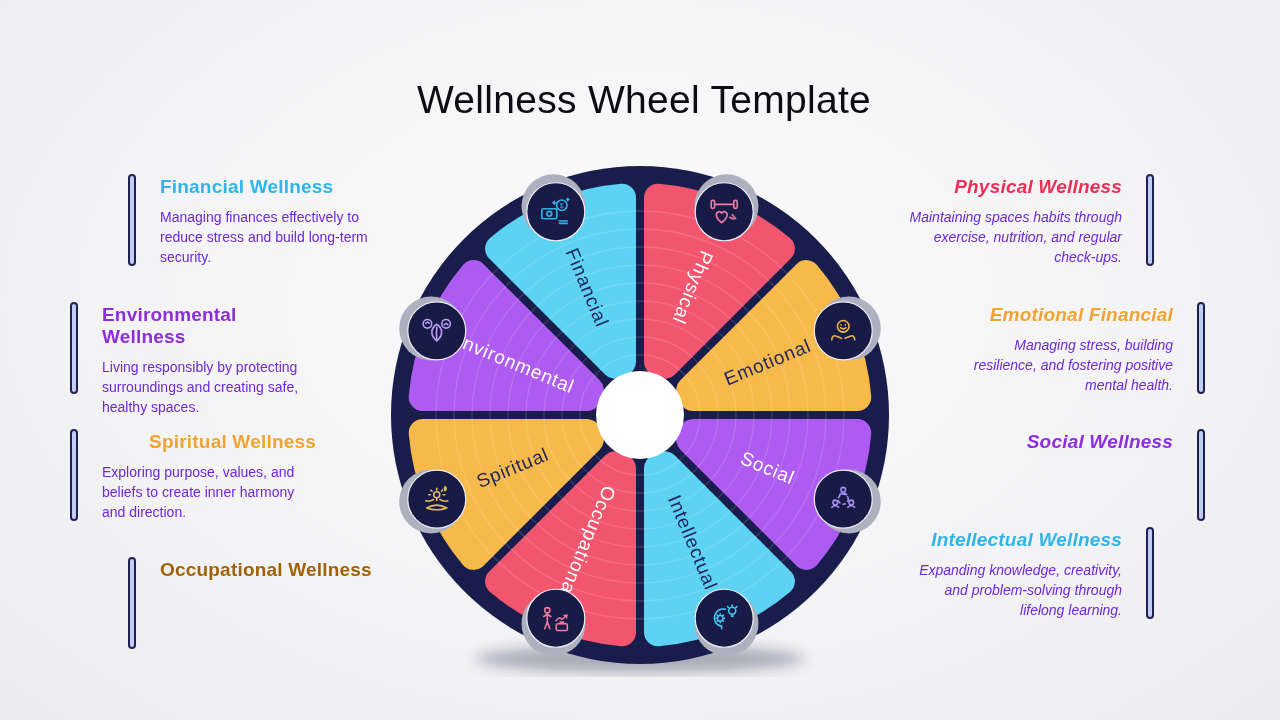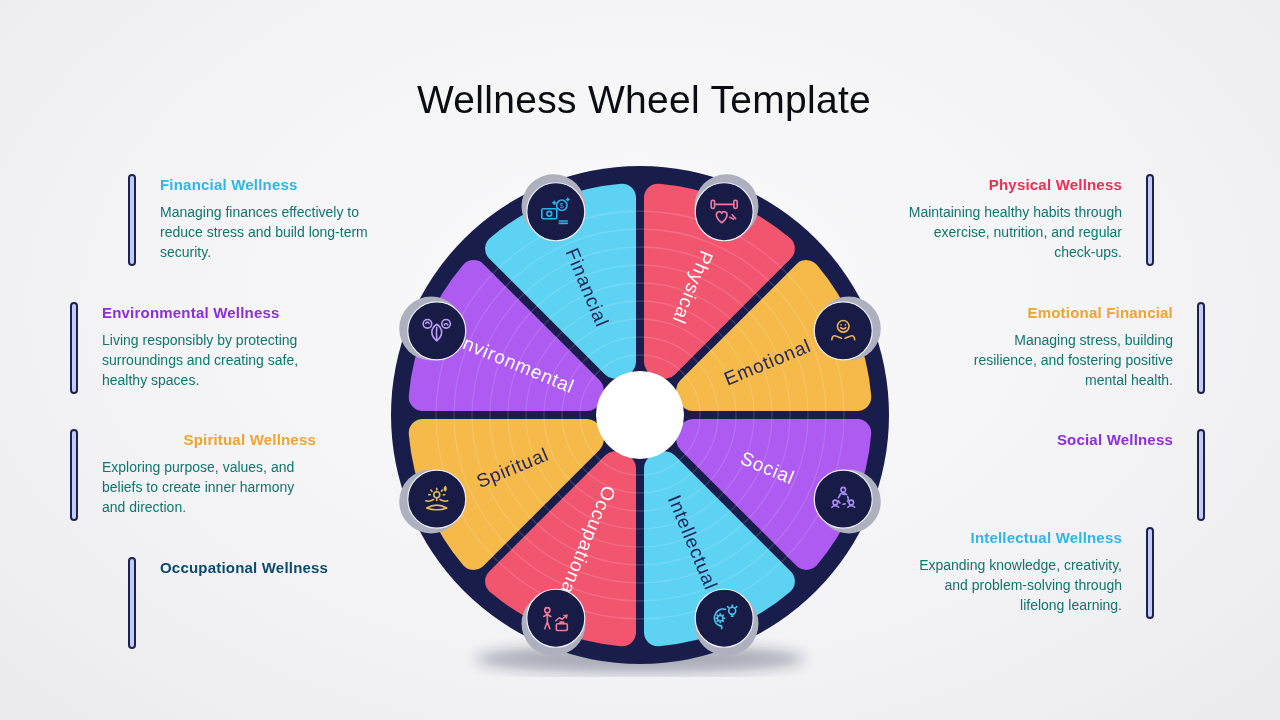--- a/index.html
+++ b/index.html
@@ -14,28 +14,28 @@
   }
   .panel{position:absolute;width:246px;}
   .panel .bar{
     position:absolute;top:2px;width:4px;height:88px;
     background:#c3cdf4;border:2px solid #1d2152;border-radius:5px;display:block;
   }
   .panel.left .bar{left:0;}
   .panel.right .bar{right:0;}
   .panel.left{padding-left:0;}
   .panel h2{
-    margin:4px 0 9px 0;font-size:15px;font-weight:600;letter-spacing:.2px;
+    margin:4px 0 9px 0;font-size:19px;font-weight:600;letter-spacing:.2px;
   }
   .panel p{
-    margin:0;font-size:14px;line-height:20px;color:#0f766e;
+    margin:0;font-size:14px;line-height:20px;color:#6d28d9;
   }
   .panel.left h2,.panel.left p{margin-left:32px;}
   .panel.right{text-align:right;}
-  .panel.right h2,.panel.right p{margin-right:32px;}
+  .panel.right h2,.panel.right p{margin-right:32px;font-style:italic;}
   #wheel-box{position:absolute;left:378px;top:153px;width:524px;height:524px;}
   svg text.seg-label{
     font-family:"Liberation Sans","DejaVu Sans",sans-serif;
     font-size:19px;letter-spacing:.8px;font-weight:400;
   }
 </style>
 </head>
 <body>
 
 <h1 class="title">Wellness Wheel Template</h1>
@@ -50,27 +50,27 @@
   <h2 style="color: rgb(140, 46, 217);">Environmental Wellness</h2>
   <p>Living responsibly by protecting surroundings and creating safe, healthy spaces.</p>
 </div>
 <div class="panel left" style="left:70px;top:427px">
   <span class="bar"></span>
   <h2 style="color: rgb(239, 164, 49); text-align: right;">Spiritual Wellness</h2>
   <p>Exploring purpose, values, and beliefs to create inner harmony and direction.</p>
 </div>
 <div class="panel left" style="left:128px;top:555px">
   <span class="bar"></span>
-  <h2 style="color: #0c4a6e;">Occupational Wellness</h2>
+  <h2 style="color: #a16207;">Occupational Wellness</h2>
 </div>
 
 <div class="panel right" style="right:126px;top:172px">
   <span class="bar"></span>
   <h2 style="color: rgb(238, 46, 85);">Physical Wellness</h2>
-  <p>Maintaining healthy habits through exercise, nutrition, and regular check-ups.</p>
+  <p>Maintaining spaces habits through exercise, nutrition, and regular check-ups.</p>
 </div>
 <div class="panel right" style="right:75px;top:300px">
   <span class="bar"></span>
   <h2 style="color: rgb(239, 164, 49);">Emotional Financial</h2>
   <p>Managing stress, building resilience, and fostering positive mental health.</p>
 </div>
 <div class="panel right" style="right:75px;top:427px">
   <span class="bar"></span>
   <h2 style="color: rgb(140, 46, 224);">Social Wellness</h2>
 </div>

